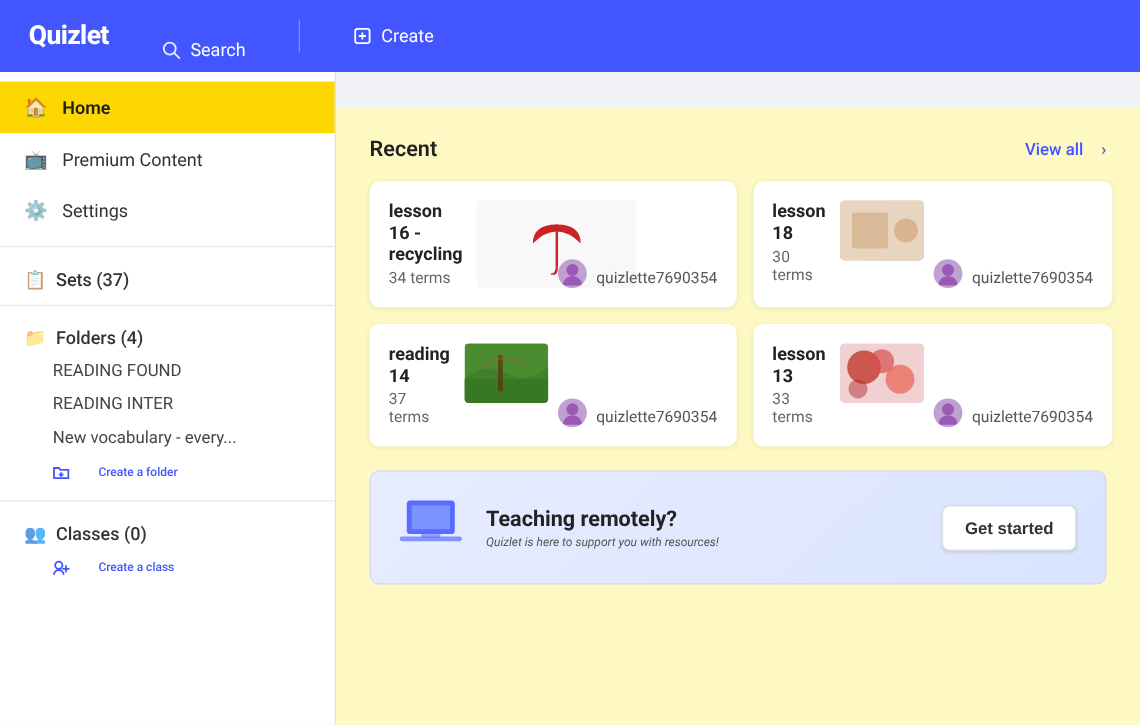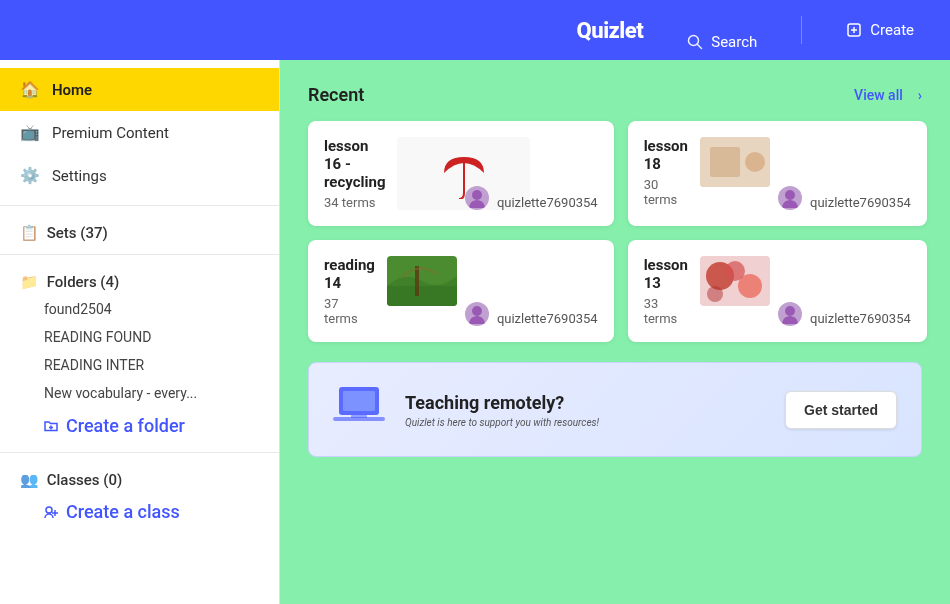--- a/index.html
+++ b/index.html
@@ -6,21 +6,20 @@
     body { font-family: -apple-system, BlinkMacSystemFont, 'Segoe UI', Roboto, sans-serif; background: #f0f2f5; }
 
     
     .header {
       background: #4255ff;
       height: 60px;
       display: flex;
       align-items: center;
       padding: 0 24px;
       gap: 32px;
-      justify-content: flex-end;
     }
     .header-logo {
       color: white;
       font-size: 22px;
       font-weight: 800;
       letter-spacing: -0.5px;
     }
     .header-search {
       display: flex;
       align-items: center;
@@ -98,34 +97,35 @@
     }
     .sidebar-sub-item {
       padding: 6px 20px 6px 44px;
       font-size: 14px;
       color: #444;
       cursor: pointer;
     }
     .sidebar-link {
       display: flex;
       align-items: center;
-      gap: 8px;
+      gap: 24px;
       padding: 8px 20px 8px 44px;
-      font-size: 18px;
+      font-size: 10px;
       color: #4255ff;
       cursor: pointer;
       font-weight: 500;
     }
 
     
     .main {
       flex: 1;
       padding: 24px 28px;
       overflow-y: auto;
-      background: #86efac;
+      background: #fef9c3;
+      margin-top: 30px;
     }
     .section-header {
       display: flex;
       justify-content: space-between;
       align-items: center;
       margin-bottom: 16px;
     }
     .section-title {
       font-size: 18px;
       font-weight: 600;
@@ -304,23 +304,20 @@
     </div>
 
     <div class="sidebar-divider"></div>
 
     <div class="sidebar-section">
       <span style="opacity:0.7;">📁</span>
       <span>Folders (4)</span>
     </div>
 
     <div class="sidebar-sub-item">
-      <span>found2504</span>
-    </div>
-    <div class="sidebar-sub-item">
       <span>READING FOUND</span>
     </div>
     <div class="sidebar-sub-item">
       <span>READING INTER</span>
     </div>
     <div class="sidebar-sub-item">
       <span>New vocabulary - every...</span>
     </div>
     <div class="sidebar-link">
       <svg width="14" height="14" viewBox="0 0 14 14" fill="none" stroke="#4255ff" stroke-width="1.5">

